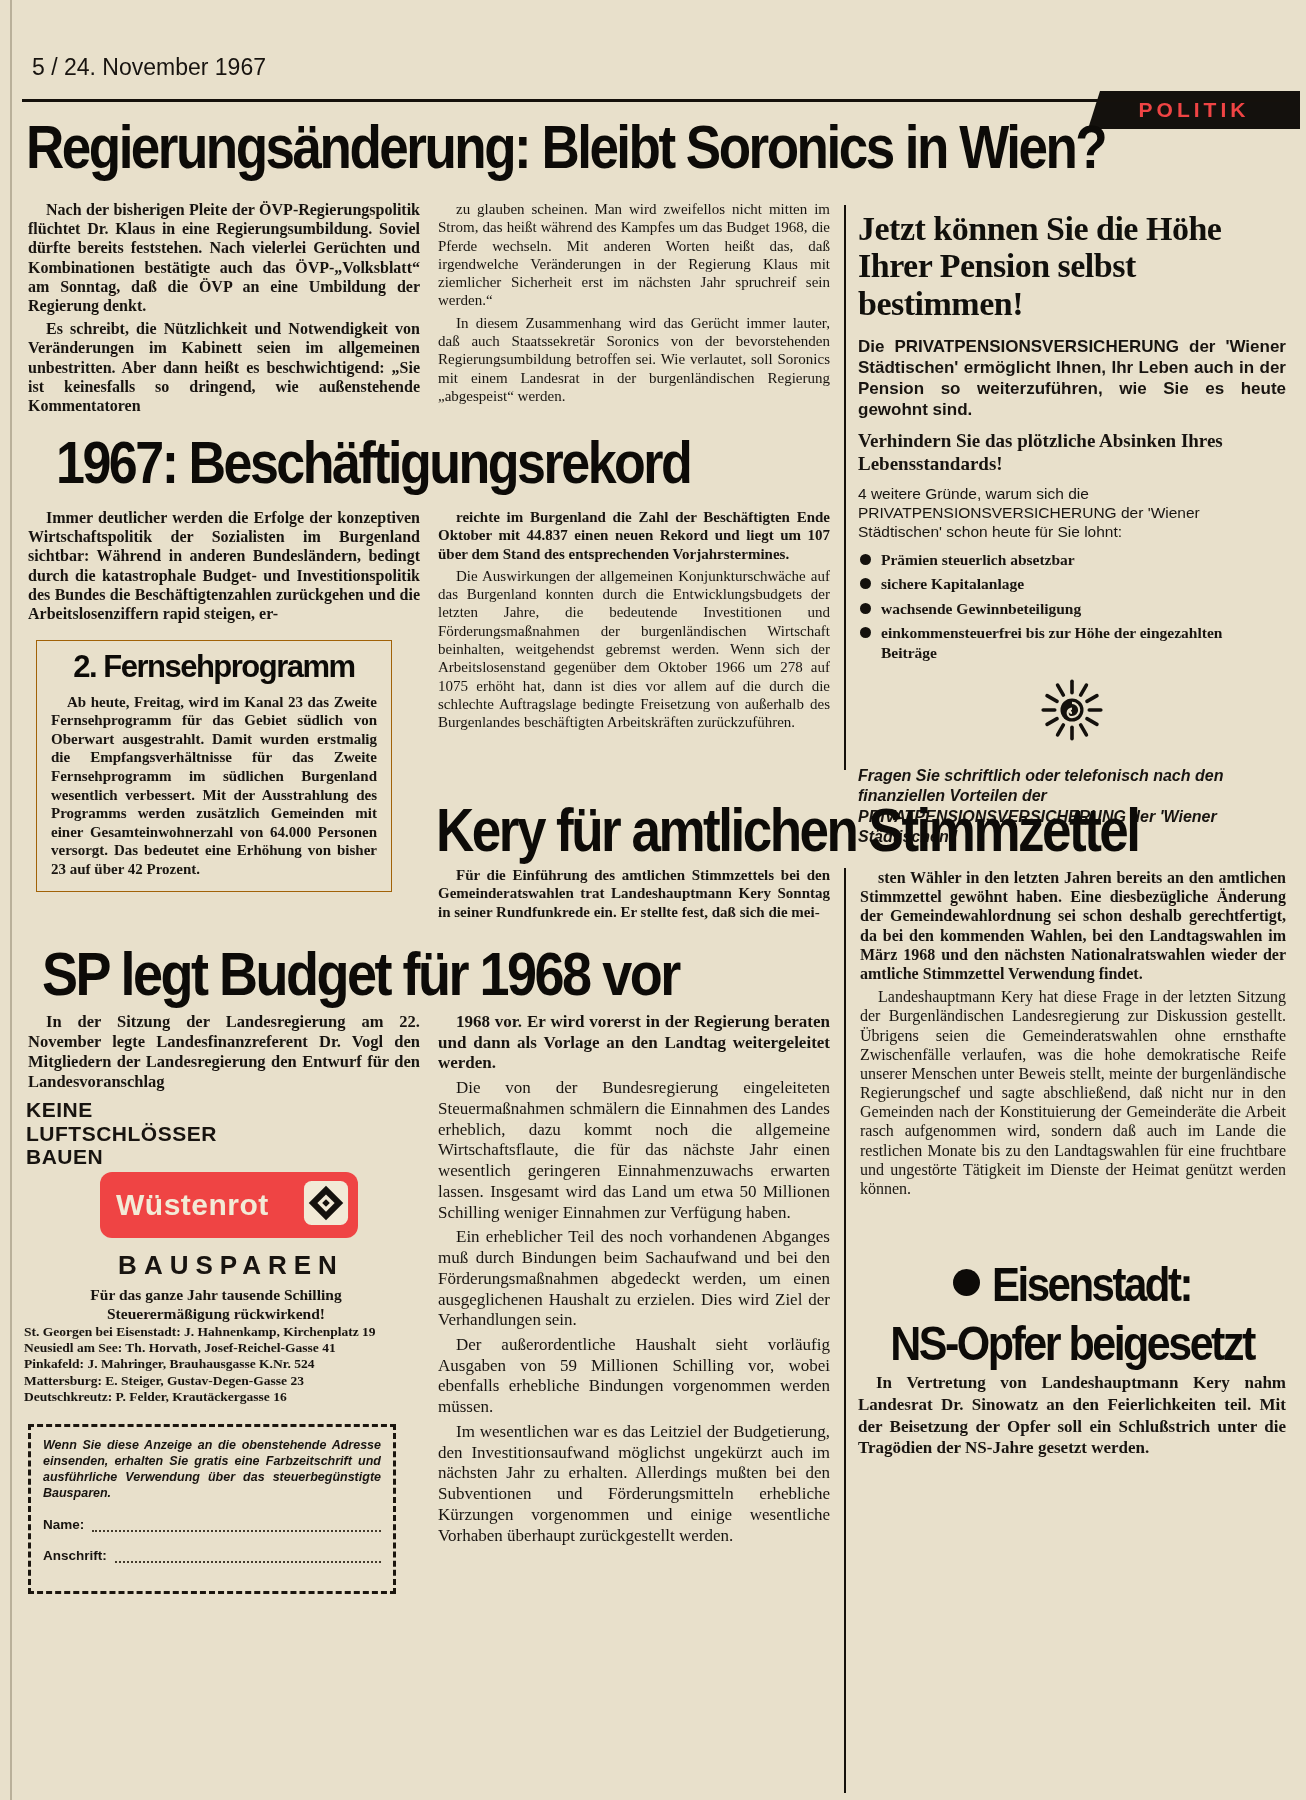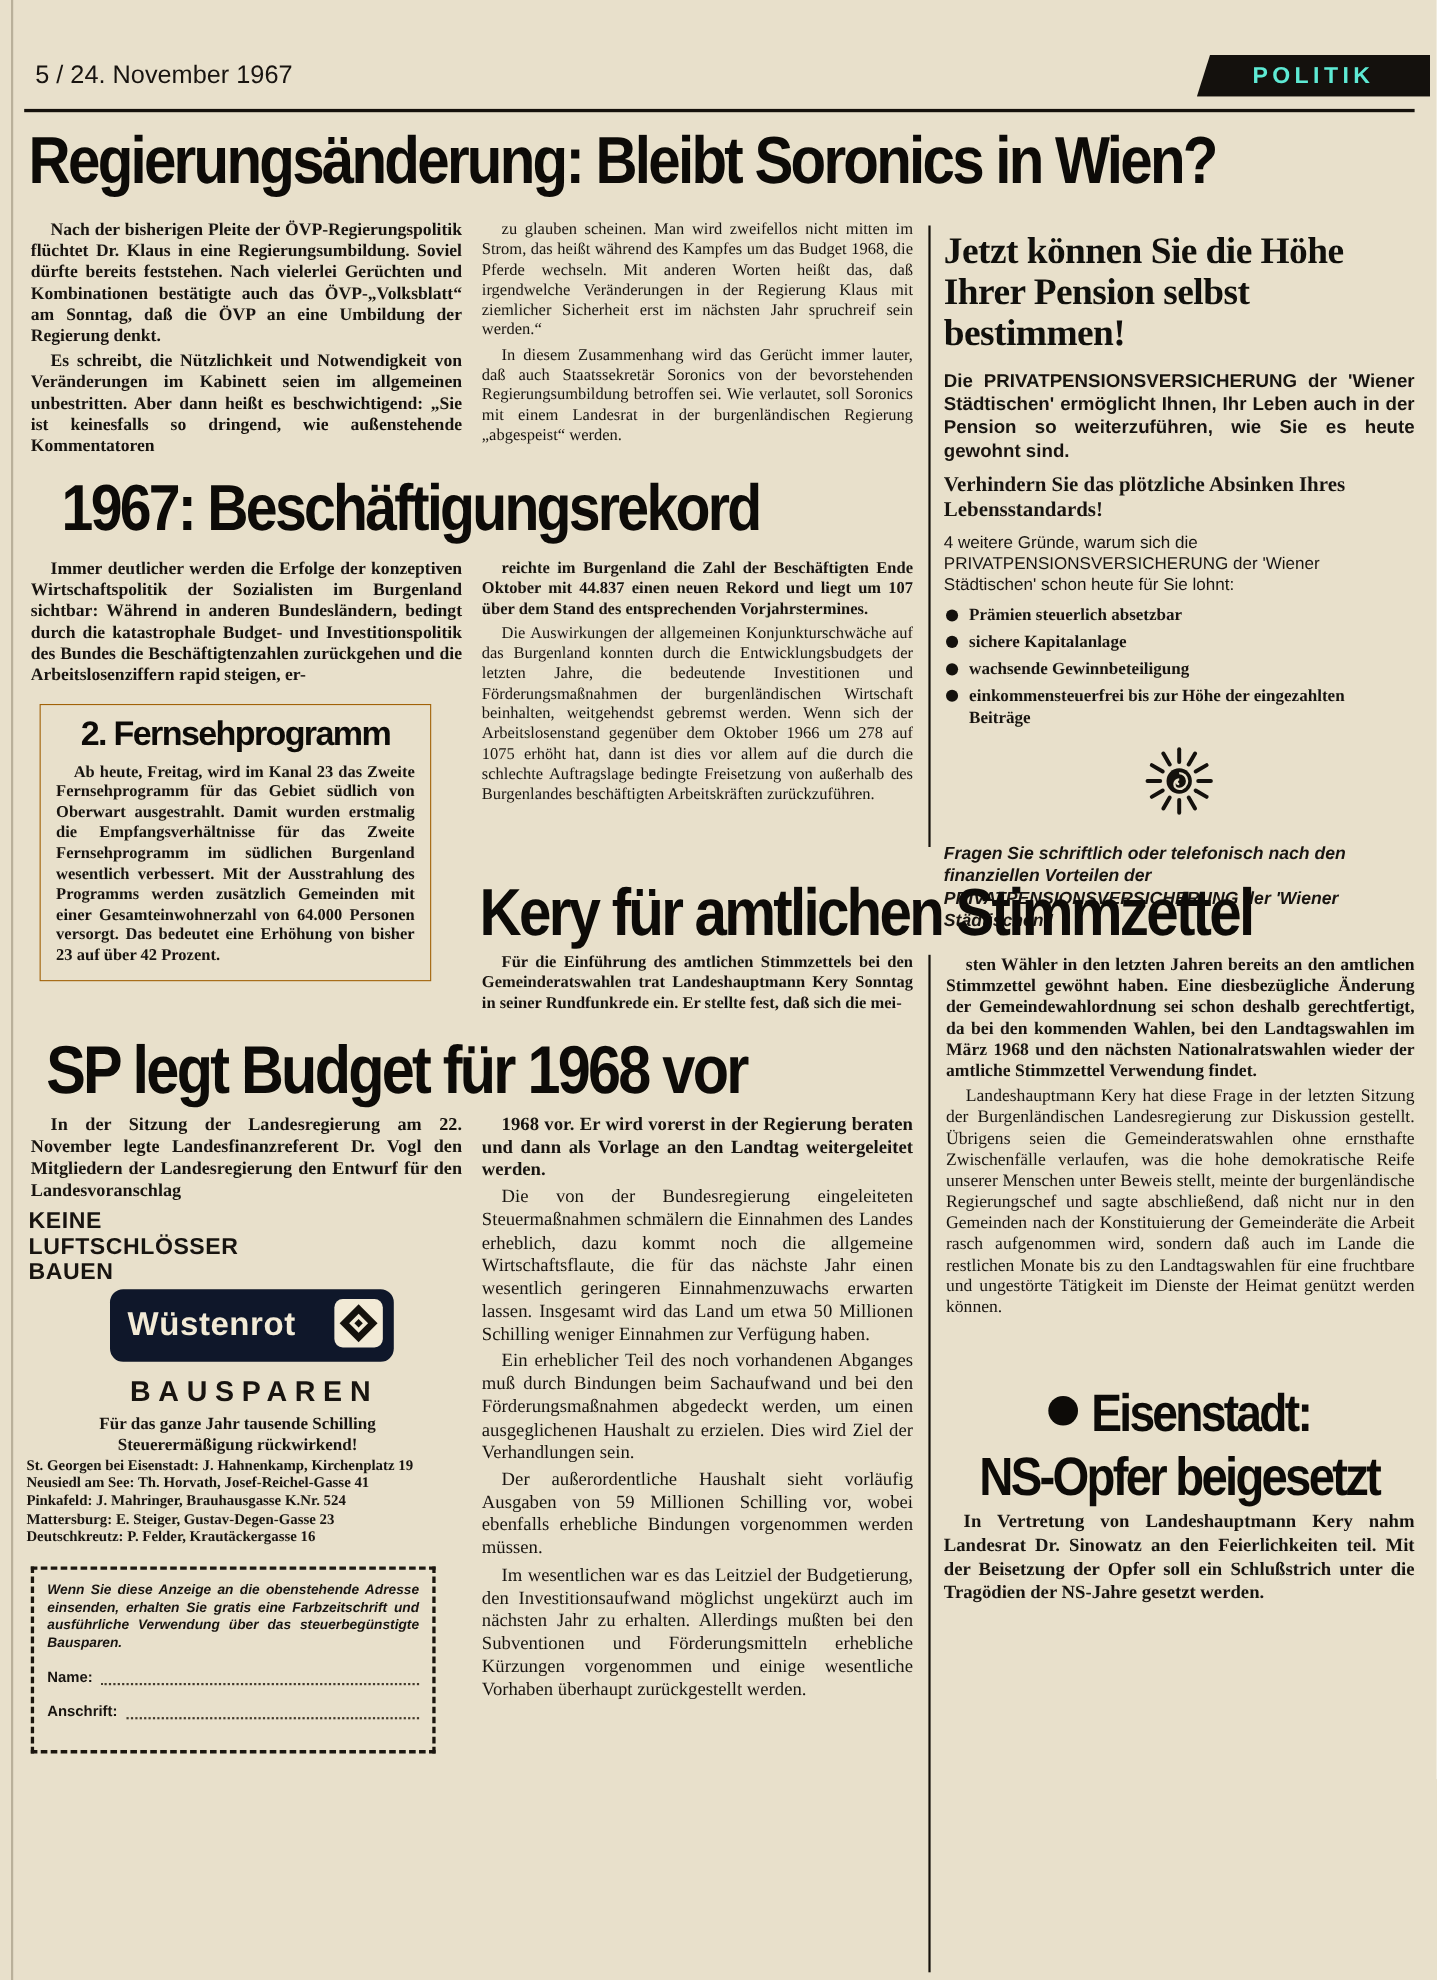--- a/index.html
+++ b/index.html
@@ -25,23 +25,24 @@
     transform: scaleY(1.14);
     transform-origin: top left;
   }
   .body-col { text-align: justify; }
   .body-col p { margin: 0 0 4px 0; text-indent: 18px; }
   .b { font-weight: bold; }
   .rule { position: absolute; background: #15110c; }
   .fold { position: absolute; background: #b9b09a; }
 
   .badge {
-    position:absolute; background:#14110d; color:#5eead4;
+    position:absolute; background:#14110d; color:#ef4444;
     display:flex; align-items:center; justify-content:center;
     clip-path: polygon(12px 0, 100% 0, 100% 100%, 0 100%);
+    margin-top: 41px;
   }
 
   .ad-right { position:absolute; left:858px; top:210px; width:428px; }
   .ad-right h2 {
     margin:0 0 14px 0; font-size:34px; line-height:1.1; font-weight:bold;
     letter-spacing:-0.5px; color:#11100c;
   }
   .ad-body { font-size:17px; line-height:1.24; font-weight:bold; text-align:justify; margin:0 0 10px 0; }
   .ad-sub  { font-size:19px; line-height:1.18; font-weight:bold; margin:0 0 10px 0; }
   .ad-note { font-size:15.5px; line-height:1.22; margin:0 0 8px 0; }
@@ -58,21 +59,21 @@
   }
   .tvbox .tv-h {
     font-family:"Liberation Sans","DejaVu Sans",sans-serif; font-weight:bold;
     font-stretch:ultra-condensed; letter-spacing:-1.5px;
     font-size:31px; line-height:1.02; text-align:center; color:#0d0b08;
   }
   .tvbox p { margin:10px 0 0 0; font-size:15px; line-height:1.24; font-weight:bold; text-align:justify; text-indent:16px; }
 
   .wbox {
     position:absolute; left:100px; top:1172px; width:258px; height:66px;
-    background:#0f172a; border-radius:12px;
+    background:#ef4444; border-radius:12px;
     display:flex; align-items:center; justify-content:space-between;
     padding:0 9px 0 16px;
   }
   .wbrand { color:#f2ead6; font-family:"Liberation Sans","DejaVu Sans",sans-serif;
             font-weight:bold; font-size:30px; letter-spacing:0.5px; }
   .coupon {
     position:absolute; left:28px; top:1424px; width:368px; height:170px;
     border:3px dashed #1b160f; padding:10px 12px 10px 12px;
   }
   .coupon .ctext { font-family:"Liberation Sans","DejaVu Sans",sans-serif; font-weight:bold;

